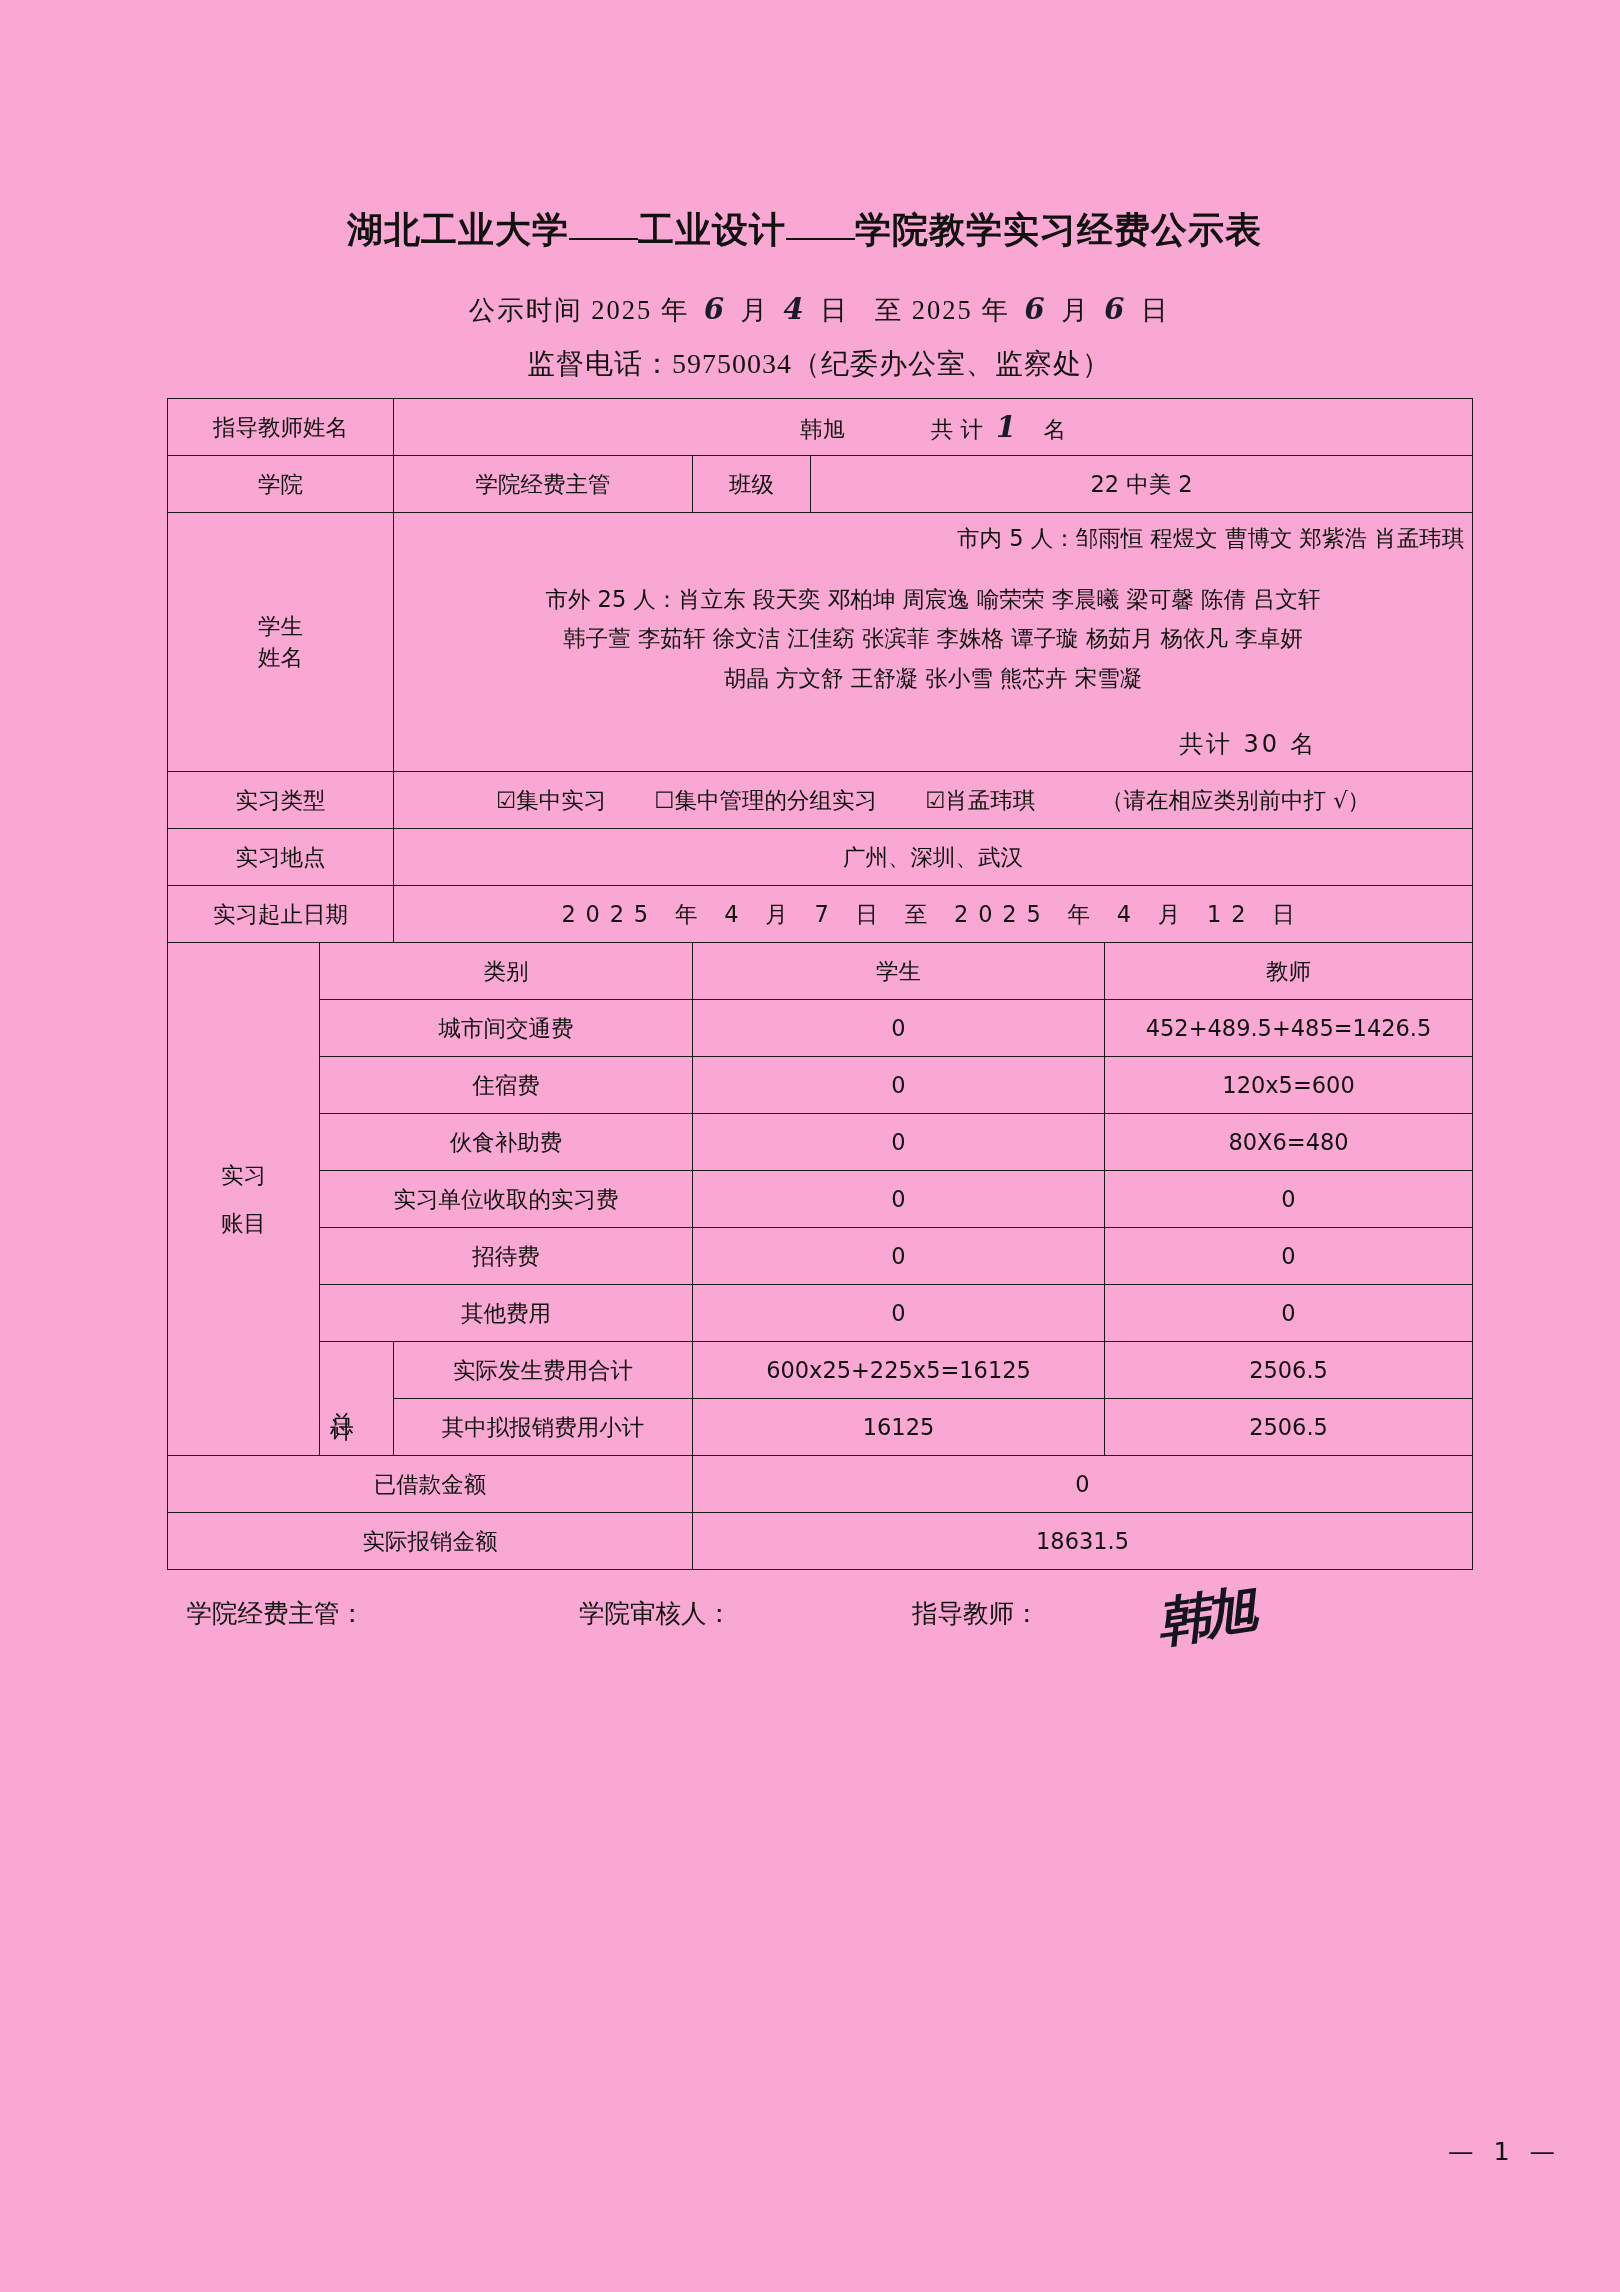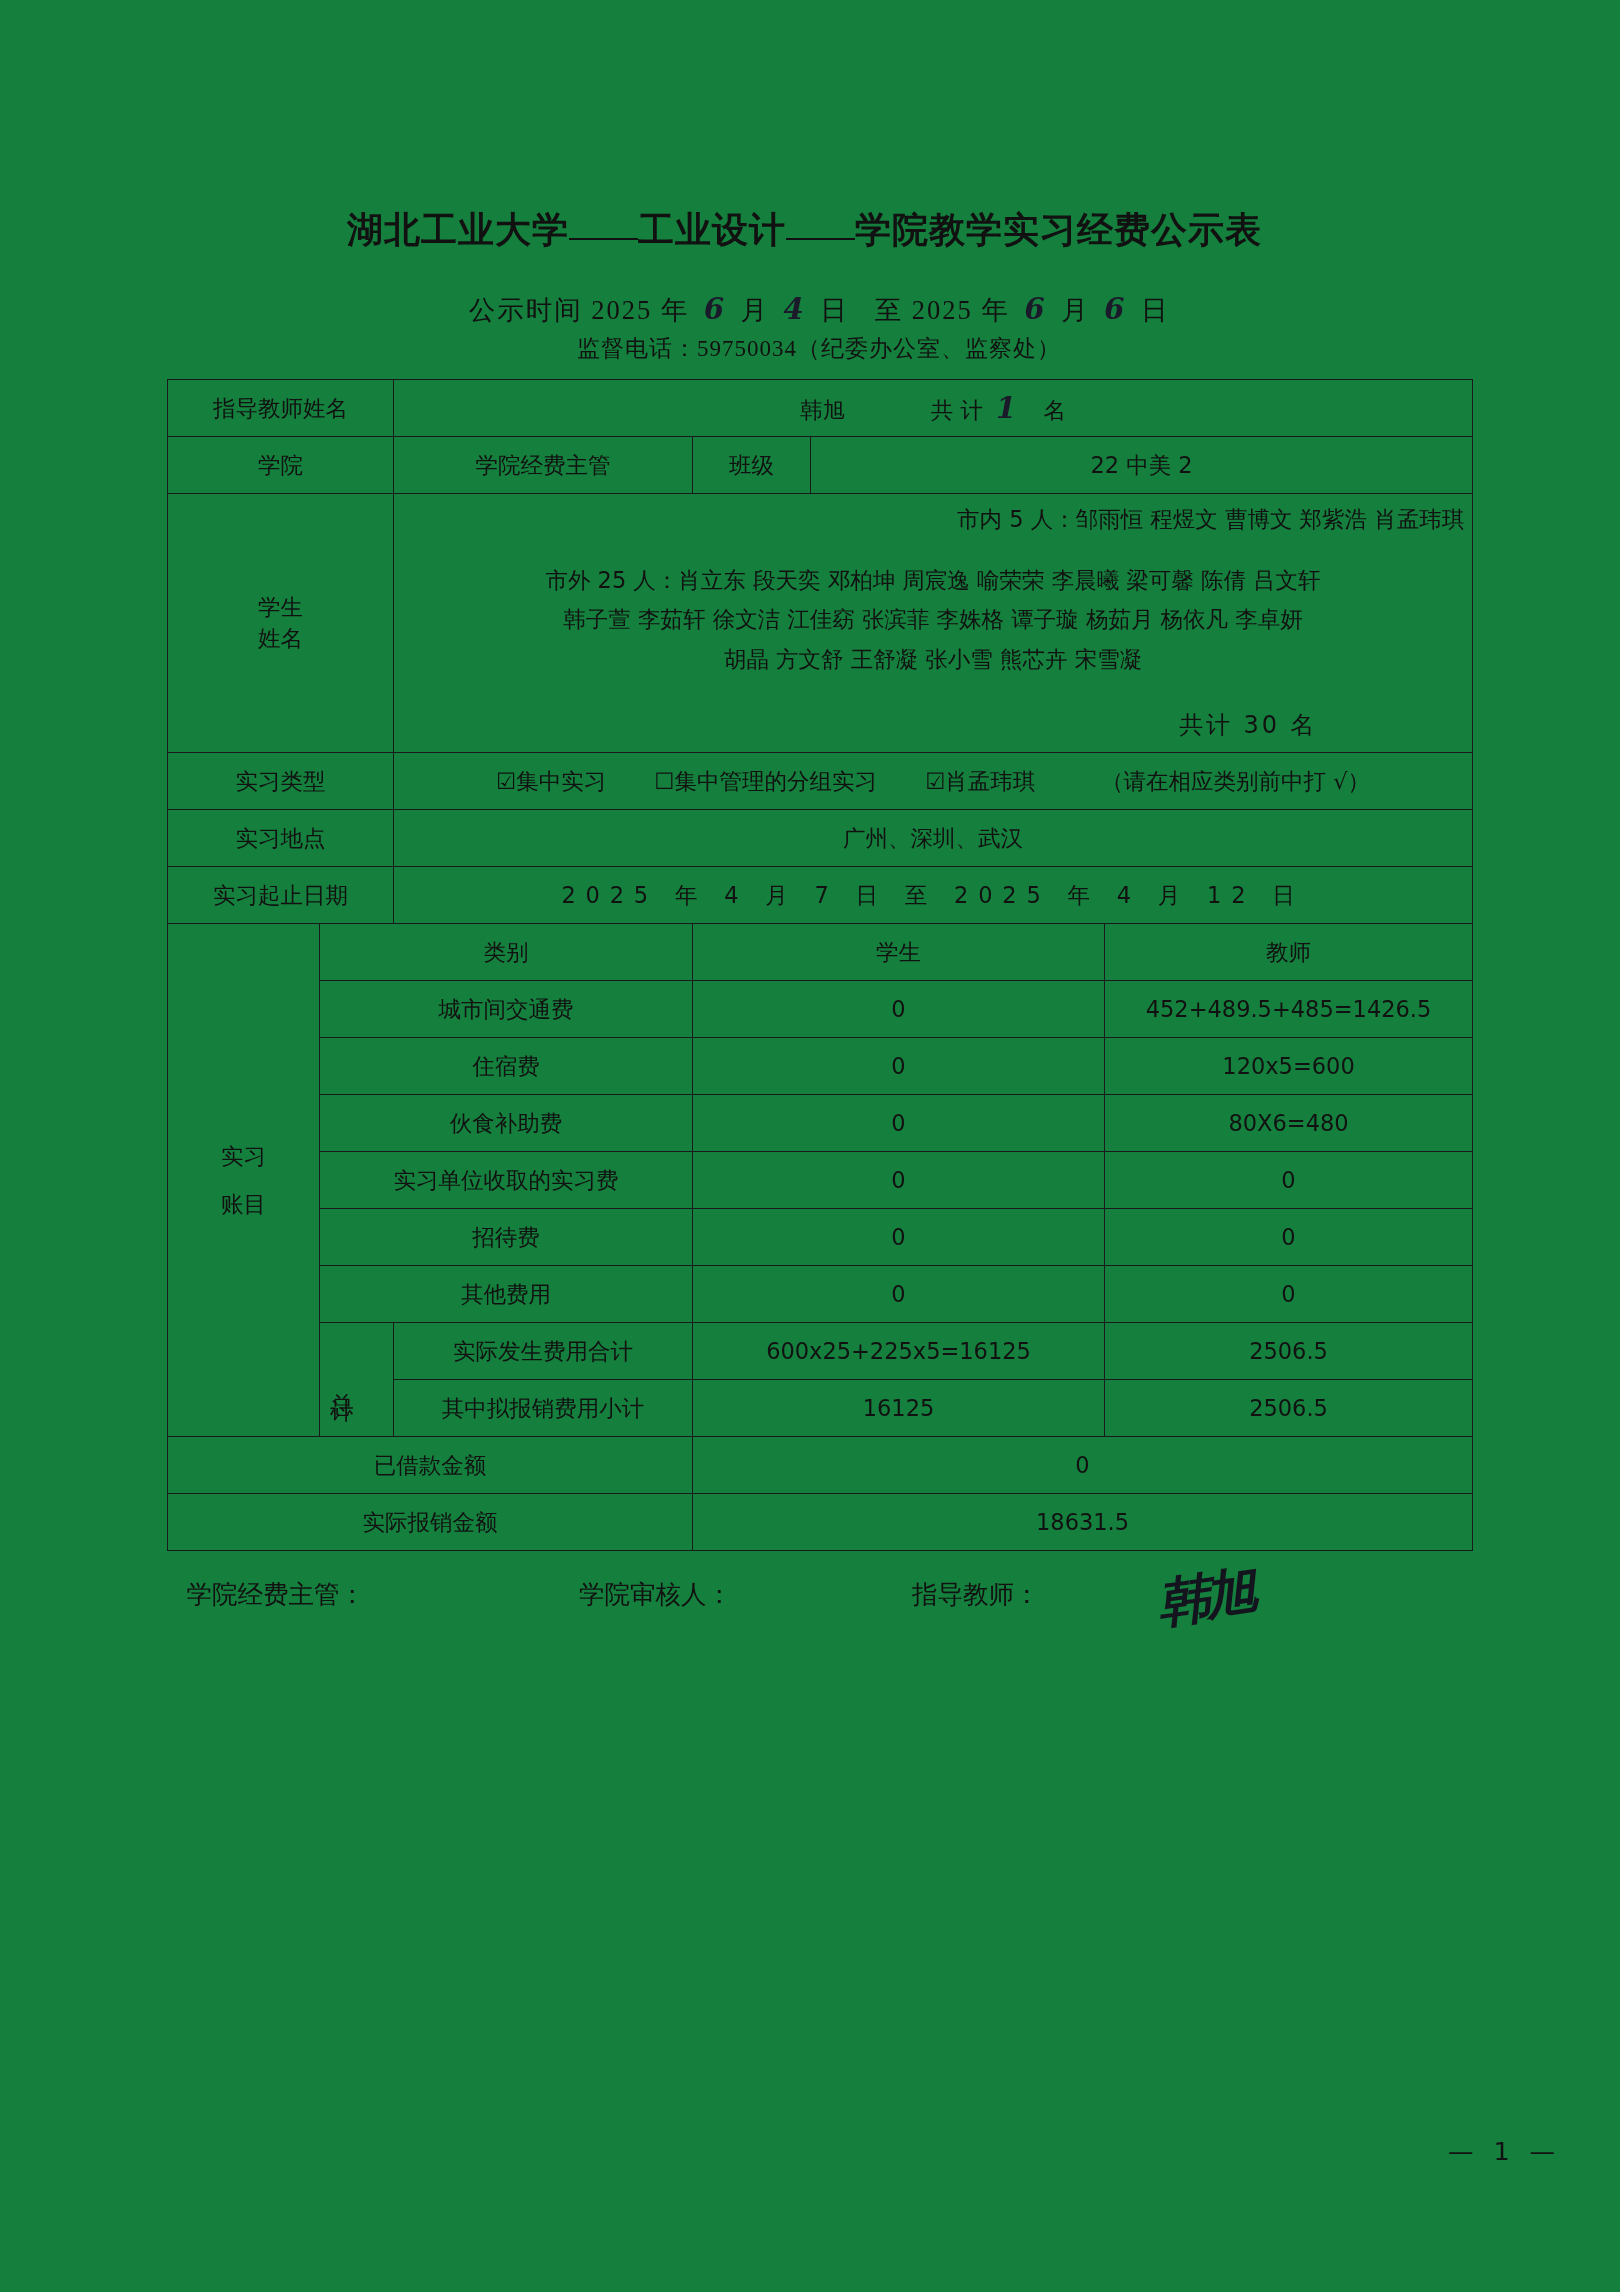--- a/index.html
+++ b/index.html
@@ -12,21 +12,21 @@
     height: 2293px;
     font-family: "Liberation Serif", serif;
     color: #111;
     position: relative;
   }
   .page {
     position: absolute;
     left: 0; top: 0;
     width: 1620px;
     height: 2293px;
-    background: #15803d;
+    background: #f9a8d4;
   }
   .doc {
     position: absolute;
     left: 167px;
     top: 206px;
     width: 1304px;
   }
   
   .title {
     text-align: center;
@@ -47,22 +47,22 @@
   }
   
   .subline {
     text-align: center;
     font-size: 26.5px;
     margin-top: 37px;
     letter-spacing: 2px;
   }
   .subline2 {
     text-align: center;
-    font-size: 23px;
-    margin-top: 5px;
+    font-size: 28px;
+    margin-top: 17px;
     letter-spacing: 1px;
   }
   .hw {
     font-family: "DejaVu Serif", serif;
     font-style: italic;
     font-size: 29px;
     font-weight: bold;
     padding: 0 5.9px;
     color: #1a1a2a;
   }

